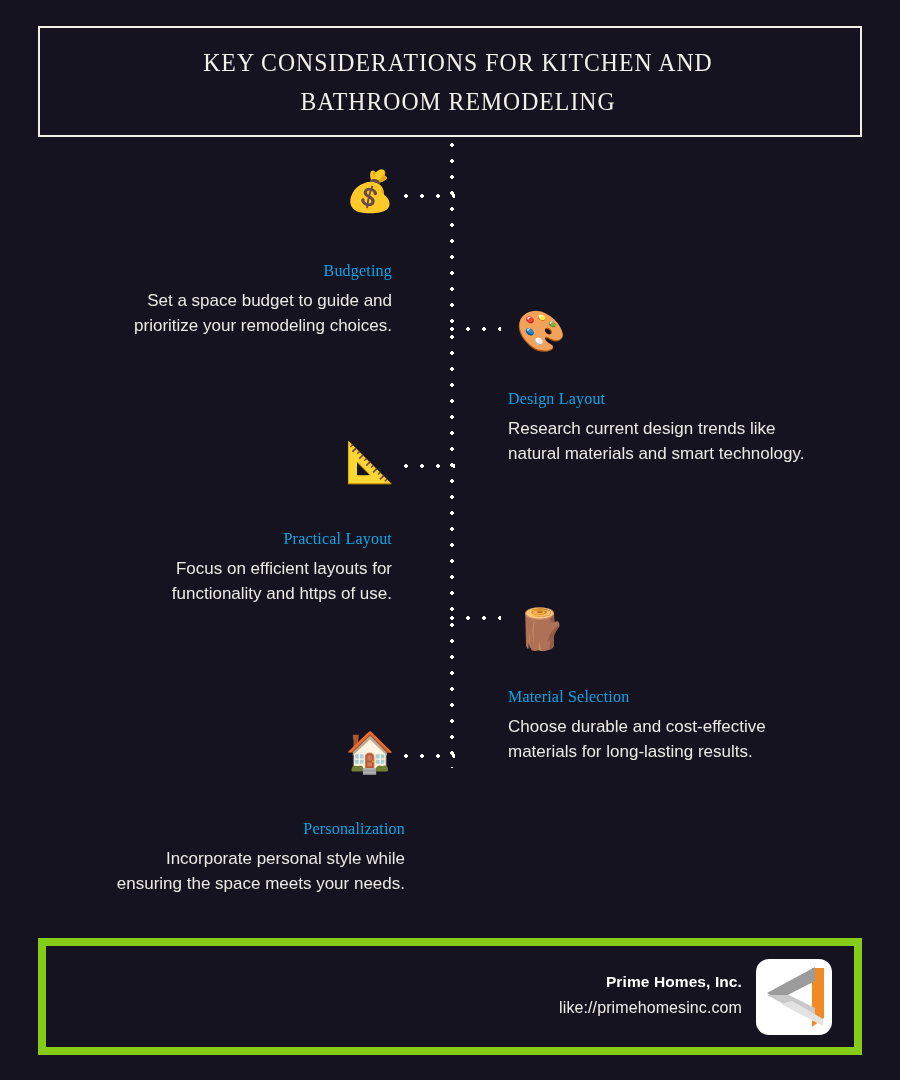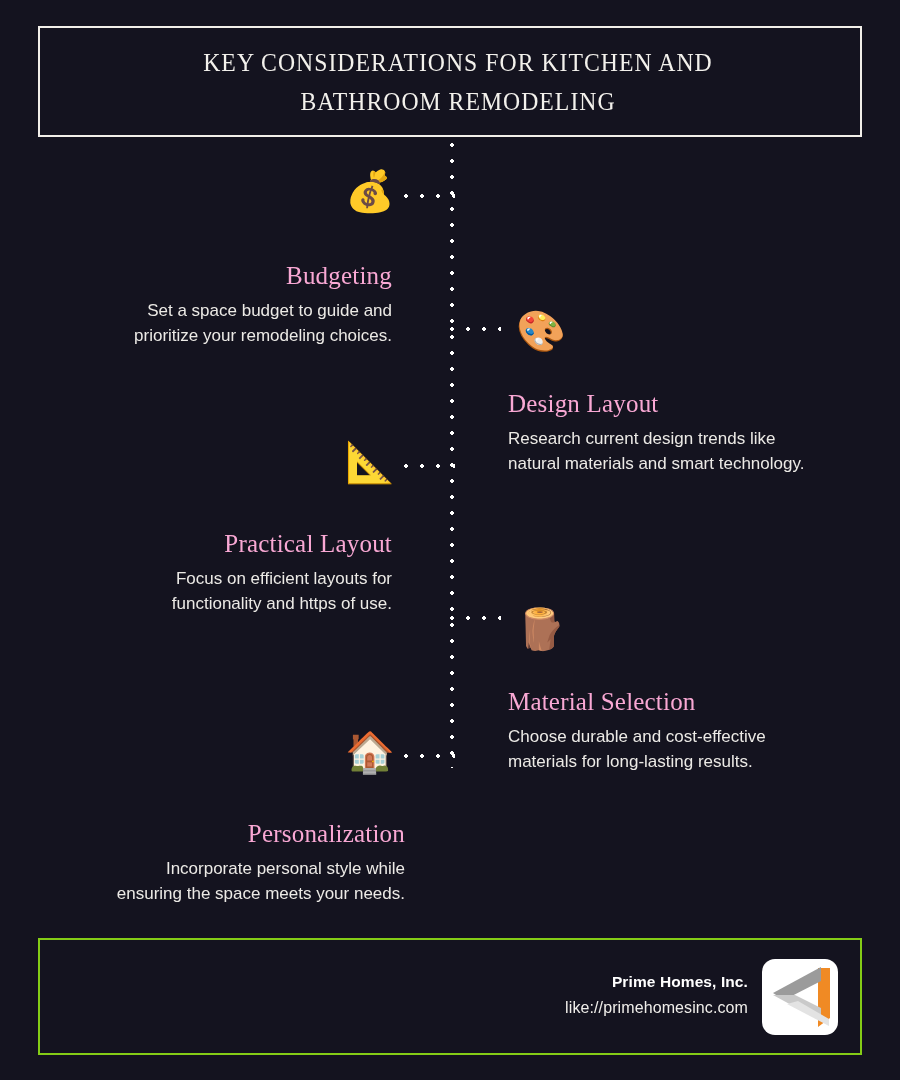--- a/index.html
+++ b/index.html
@@ -74,43 +74,43 @@
   .emoji {
     position: absolute;
     font-size: 40px;
     line-height: 1;
     font-family: "DejaVu Sans", sans-serif;
     user-select: none;
   }
 
   .block-heading {
     font-family: "Liberation Serif", serif;
-    font-size: 25px;
-    color: #f9a8d4;
+    font-size: 16px;
+    color: #0ea5e9;
     letter-spacing: 0.2px;
     white-space: nowrap;
   }
 
   .block-body {
     font-family: "Liberation Sans", sans-serif;
     font-size: 17px;
     line-height: 25px;
     color: #eceae6;
     margin-top: 8px;
     white-space: pre-line;
   }
 
   
   #footer-box {
     position: absolute;
     left: 38px;
     top: 938px;
     width: 824px;
     height: 117px;
-    border: 2px solid #84cc16;
+    border: 8px solid #84cc16;
   }
   #footer-inner {
     position: absolute;
     right: 22px;
     top: 0;
     height: 100%;
     display: flex;
     align-items: center;
     gap: 14px;
   }

